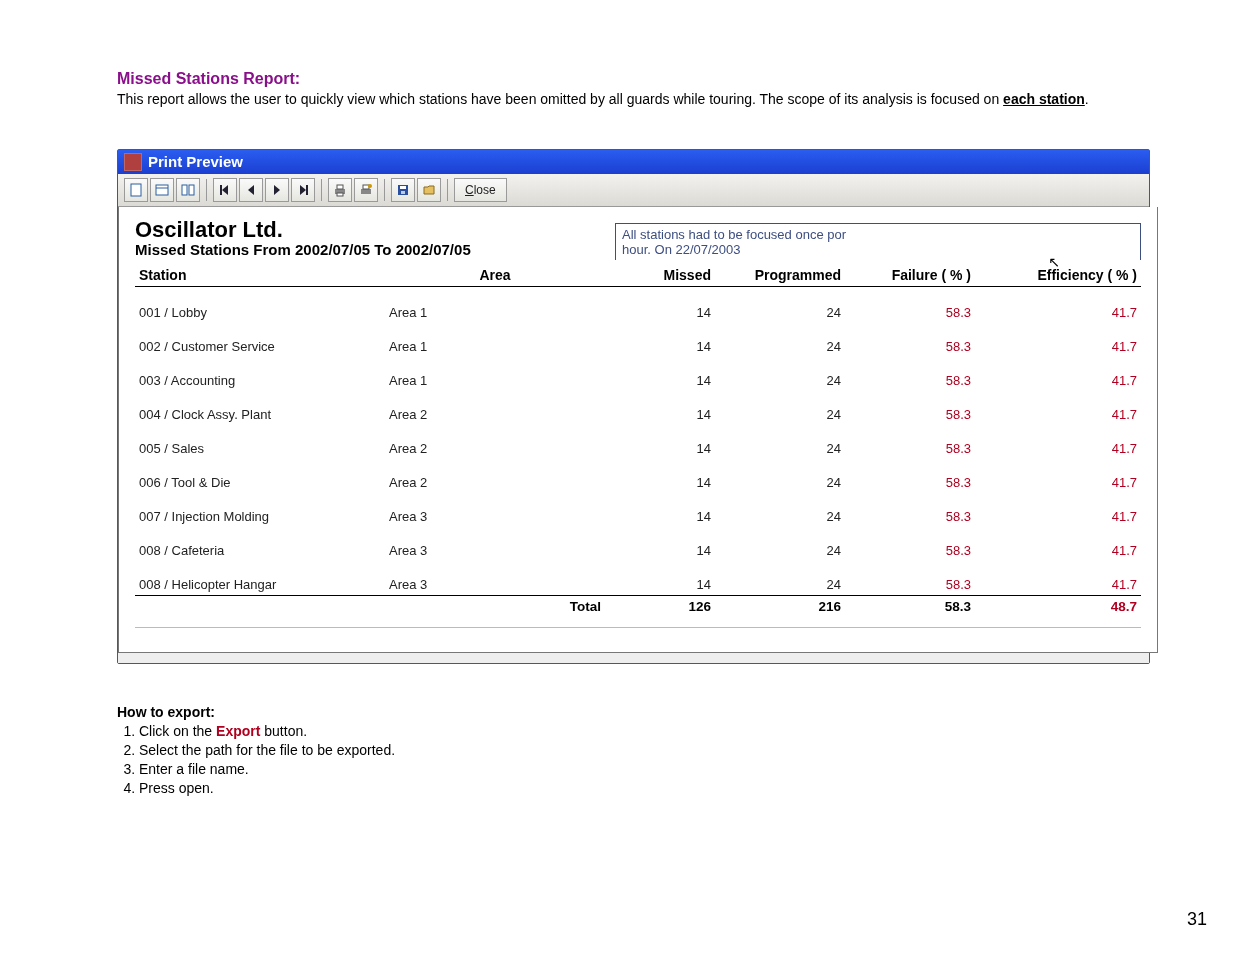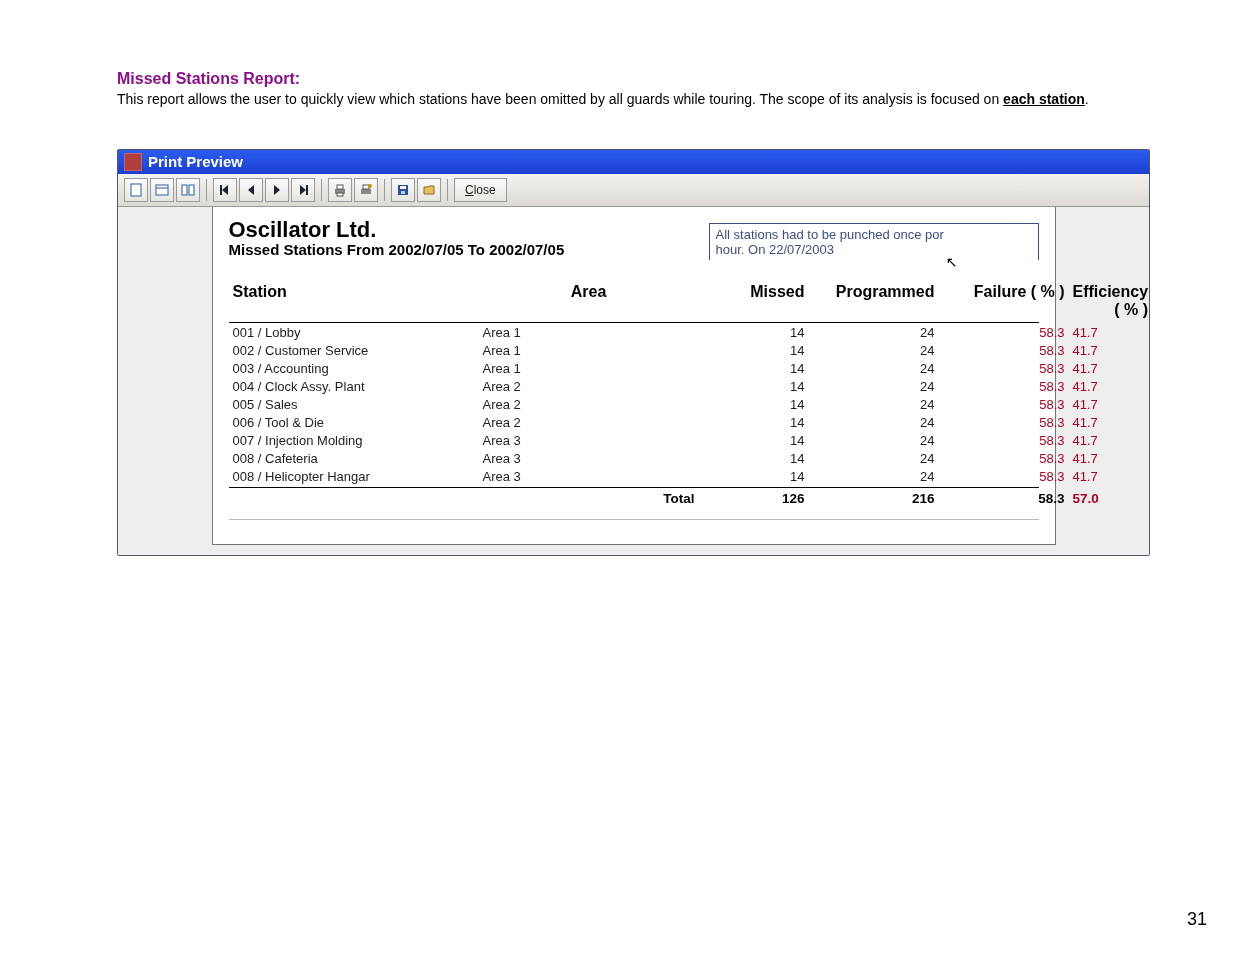--- a/index.html
+++ b/index.html
@@ -89,21 +89,21 @@
     color: #222;
   }
   .tb-text-btn .ul { text-decoration: underline; }
 
   .preview-area {
     background: #eee;
     padding: 0 0 10px 0;
   }
   .report-paper {
     margin: 0 auto;
-    width: 844px;
+    width: 1040px;
     background: #fff;
     border: 1px solid #777;
     border-top: none;
     padding: 10px 16px 24px 16px;
     box-sizing: border-box;
   }
 
   .report-head {
     display: flex;
     align-items: flex-end;
@@ -147,44 +147,44 @@
     font-size: 13px;
     color: #3d4e80;
     padding-left: 8px;
   }
   .rh-right .pg { color: #3d4e80; }
 
   .headers-row {
     display: flex;
     border-bottom: 1px solid #000;
     font-weight: bold;
-    font-size: 16px;
+    font-size: 14px;
     padding-top: 6px;
     padding-bottom: 2px;
-    margin-top: 16px;
   }
   .headers-row > div, .data-row > div, .total-row > div {
     box-sizing: border-box;
     padding: 1px 4px;
   }
   .c-station   { flex: 0 0 250px; }
   .c-area      { flex: 0 0 220px; }
   .c-missed    { flex: 0 0 110px; text-align: right; }
   .c-prog      { flex: 0 0 130px; text-align: right; }
   .c-fail      { flex: 0 0 130px; text-align: right; }
   .c-eff       { flex: 1 1 auto;  text-align: right; color: #b00020; }
 
   .headers-row .c-eff { color: #000; }
   .headers-row .c-area { text-align: center; }
 
   .data-row {
     display: flex;
     font-size: 13px;
     color: #222;
     padding-top: 1px;
+    margin-top: 16px;
   }
   .data-row .c-fail   { color: #b00020; }
   .data-row .c-eff    { color: #b00020; }
 
   .total-divider {
     border-top: 1px solid #000;
     margin-top: 2px;
   }
   .total-row {
     display: flex;
@@ -323,21 +323,21 @@
 
     <div class="preview-area">
       <div class="report-paper">
 
         <div class="report-head">
           <div class="rh-left">
             <div class="company">Oscillator Ltd.</div>
             <div class="subtitle">Missed Stations From 2002/07/05 To 2002/07/05</div>
           </div>
           <div class="rh-mid">
-            <div>All stations had to be punched once por</div>
+            <div>All stations had to be focused once por</div>
             <div>hour. On 22/07/2003</div>
             <span class="cursor">↖</span>
           </div>
         </div>
 
         <div class="headers-row">
           <div class="c-station">Station</div>
           <div class="c-area">Area</div>
           <div class="c-missed">Missed</div>
           <div class="c-prog">Programmed</div>
@@ -420,27 +420,38 @@
             </div>
           </div>
 
         <div class="total-divider"></div>
         <div class="total-row">
           <div class="c-station"></div>
           <div class="c-area">Total</div>
           <div class="c-missed">126</div>
           <div class="c-prog">216</div>
           <div class="c-fail">58.3</div>
-          <div class="c-eff">57.0</div>
+          <div class="c-eff">48.7</div>
         </div>
 
         <div class="end-line"></div>
       </div>
     </div>
   </div>
 
   <div class="export-section">
   </div>
 
+  <div class="howto">
+    <div class="htitle">How to export:</div>
+    <ol>
+      <li>
+        <span>Click on the </span><span class="highlight">Export</span><span> button.</span>
+      </li>
+      <li>Select the path for the file to be exported.</li>
+      <li>Enter a file name.</li>
+      <li>Press open.</li>
+    </ol>
+  </div>
 
 </div>
 
 <div class="footer-pagenum">31</div>
 
 </body></html>

